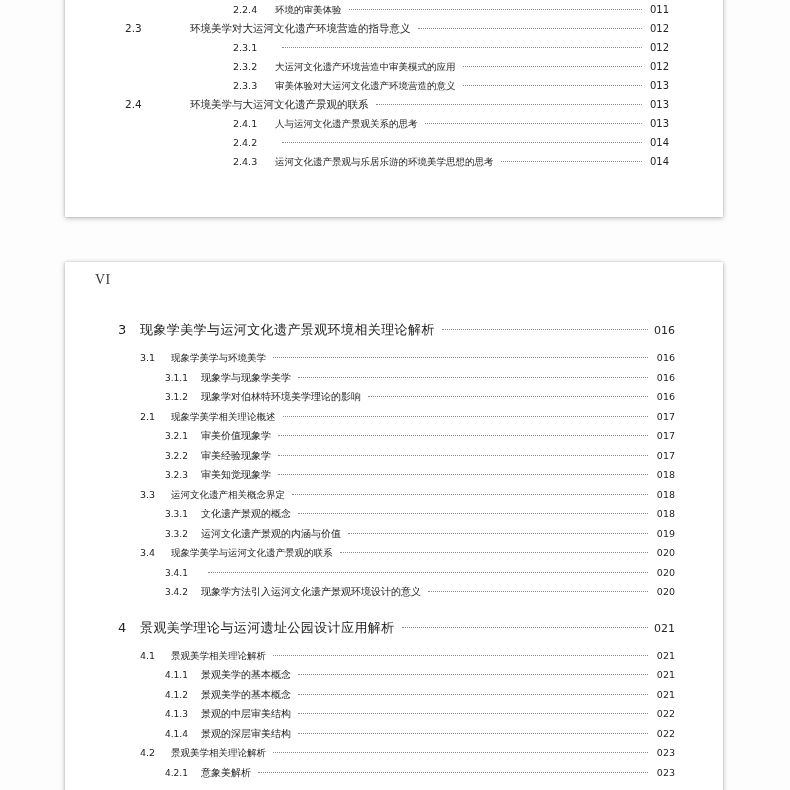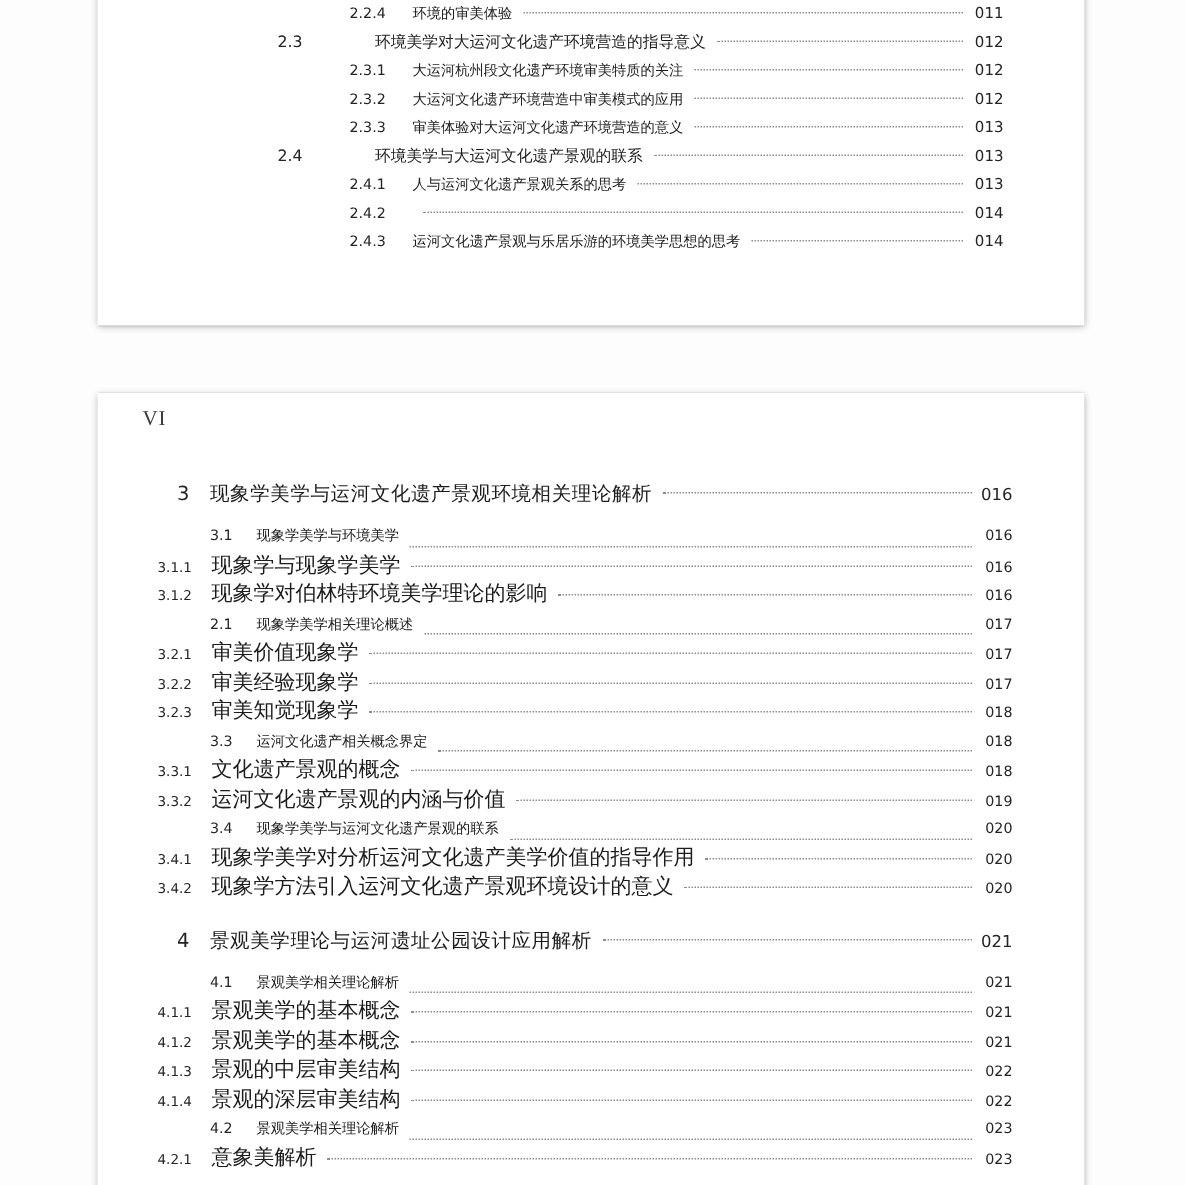--- a/index.html
+++ b/index.html
@@ -97,21 +97,21 @@
   .pg {
     flex: 0 0 auto;
     font-family: "DejaVu Sans", "Liberation Sans", sans-serif;
     color: #242424;
     text-align: right;
   }
 
   
   #page-1 .entry { height: 19px; line-height: 19px; font-size: 9.5px; }
   #page-1 .pg { width: 22px; font-size: 10px; }
-  #page-1 .lvl2 { padding-left: 120px; padding-right: 54px; }
+  #page-1 .lvl2 { padding-left: 60px; padding-right: 54px; }
   #page-1 .lvl2 .num { width: 38px; font-size: 10.5px; }
   #page-1 .lvl2 .title { font-size: 10.5px; margin-left: 27px; }
   #page-1 .lvl3 { padding-left: 168px; padding-right: 54px; }
   #page-1 .lvl3 .num { width: 42px; font-size: 9.5px; }
   #page-1 .lvl3 .title { font-size: 9.5px; }
 
   
   #page-2 .entry { height: 19.5px; line-height: 19.5px; }
   #page-2 .pg { width: 22px; font-size: 9.5px; }
 
@@ -119,27 +119,27 @@
     padding-left: 53px;
     padding-right: 48px;
     height: 26px;
     line-height: 26px;
   }
   #page-2 .lvl1 .num { width: 22px; font-size: 13px; }
   #page-2 .lvl1 .title { font-size: 13px; font-weight: 500; letter-spacing: 0.4px; }
   #page-2 .lvl1 .pg { font-size: 11px; }
   #page-2 .lvl1 .leader { top: -4px; }
 
-  #page-2 .lvl2 { padding-left: 75px; padding-right: 48px; align-items: flex-end; }
+  #page-2 .lvl2 { padding-left: 75px; padding-right: 48px; }
   #page-2 .lvl2 .num { width: 31px; font-size: 9.5px; }
   #page-2 .lvl2 .title { font-size: 9.5px; }
 
-  #page-2 .lvl3 { padding-left: 40px; padding-right: 48px; }
+  #page-2 .lvl3 { padding-left: 100px; padding-right: 48px; }
   #page-2 .lvl3 .num { width: 36px; font-size: 9px; }
-  #page-2 .lvl3 .title { font-size: 14px; }
+  #page-2 .lvl3 .title { font-size: 10px; }
 
   .gap-before { margin-top: 13px; }
   .gap-after { margin-bottom: 5px; }
 </style>
 </head>
 <body>
 
 <div id="viewer">
 
   <div class="page" id="page-1">
@@ -153,21 +153,20 @@
             <span class="pg">011</span>
           </div>
           <div class="entry lvl2">
             <span class="num">2.3</span>
             <span class="title">环境美学对大运河文化遗产环境营造的指导意义</span>
             <span class="leader"></span>
             <span class="pg">012</span>
           </div>
           <div class="entry lvl3">
             <span class="num">2.3.1</span>
-            <span class="title">大运河杭州段文化遗产环境审美特质的关注</span>
             <span class="leader"></span>
             <span class="pg">012</span>
           </div>
           <div class="entry lvl3">
             <span class="num">2.3.2</span>
             <span class="title">大运河文化遗产环境营造中审美模式的应用</span>
             <span class="leader"></span>
             <span class="pg">012</span>
           </div>
           <div class="entry lvl3">
@@ -274,21 +273,20 @@
             <span class="pg">019</span>
           </div>
           <div class="entry lvl2">
             <span class="num">3.4</span>
             <span class="title">现象学美学与运河文化遗产景观的联系</span>
             <span class="leader"></span>
             <span class="pg">020</span>
           </div>
           <div class="entry lvl3">
             <span class="num">3.4.1</span>
-            <span class="title">现象学美学对分析运河文化遗产美学价值的指导作用</span>
             <span class="leader"></span>
             <span class="pg">020</span>
           </div>
           <div class="entry lvl3">
             <span class="num">3.4.2</span>
             <span class="title">现象学方法引入运河文化遗产景观环境设计的意义</span>
             <span class="leader"></span>
             <span class="pg">020</span>
           </div>
           <div class="entry lvl1 gap-before gap-after">

